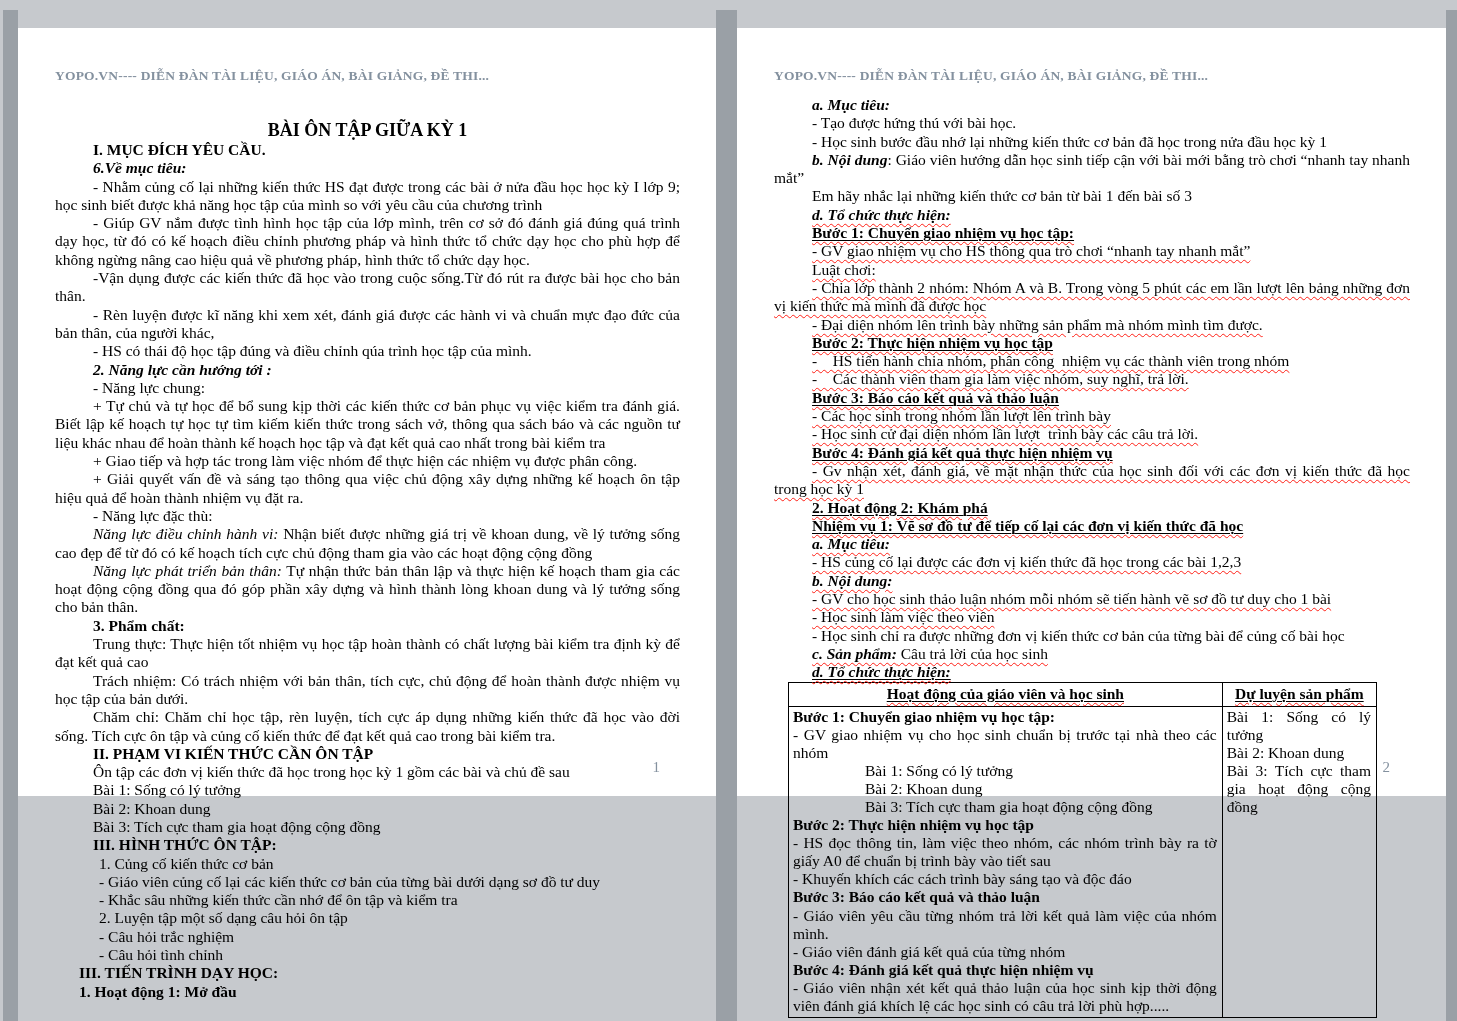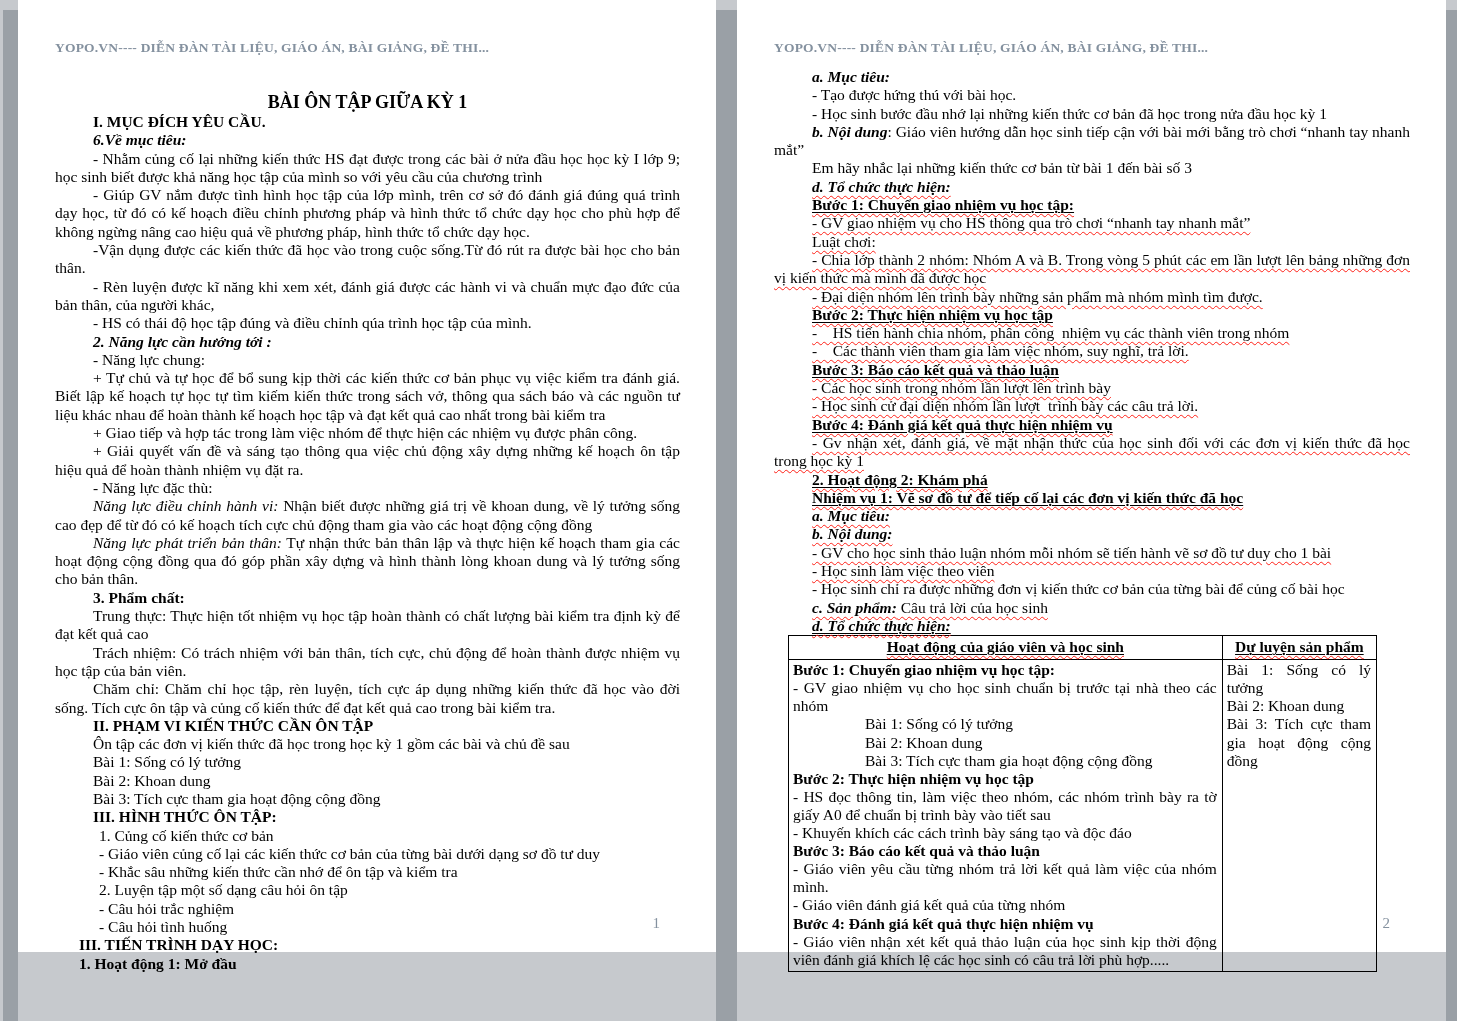--- a/index.html
+++ b/index.html
@@ -6,21 +6,21 @@
   body {
     width:1457px; height:1021px; position:relative; overflow:hidden;
     background:#c6c9cd;
     font-family:"Liberation Serif","DejaVu Serif",serif;
   }
   .strip { position:absolute; top:10px; bottom:0; background:#9aa0a6; }
   .strip-left  { left:3px;    width:15px; }
   .strip-mid   { left:716px;  width:21px; }
   .strip-right { left:1446px; width:11px; }
 
-  .page { position:absolute; top:0; height:952px; background:#ffffff; font-size:15.5px; color:#000; }
+  .page { position:absolute; top:28px; height:768px; background:#ffffff; font-size:15.5px; color:#000; }
   .page1 { left:18px;  width:698px; padding:40px 36px 0 37px; box-sizing:border-box; }
   .page2 { left:737px; width:709px; padding:40px 36px 0 37px; box-sizing:border-box; }
 
   .doc-header { font-size:13.5px; font-weight:bold; color:#84919f; letter-spacing:.2px; white-space:nowrap; }
   .doc-title  { text-align:center; font-weight:bold; font-size:18px; margin-top:36px; line-height:21px; }
 
   .body1 { }
   .body2 { margin-top:12px; }
 
   .para { margin:0; text-indent:38px; text-align:justify; line-height:18.3px; }
@@ -64,34 +64,34 @@
       <p class="para bi"><span>2. Năng lực cần hướng tới :</span></p>
       <p class="para"><span>- Năng lực chung:</span></p>
       <p class="para"><span>+ Tự chủ và tự học để bổ sung kịp thời các kiến thức cơ bản phục vụ việc kiểm tra đánh giá. Biết lập kế hoạch tự học tự tìm kiếm kiến thức trong sách vở, thông qua sách báo và các nguồn tư liệu khác nhau để hoàn thành kế hoạch học tập và đạt kết quả cao nhất trong bài kiểm tra</span></p>
       <p class="para"><span>+ Giao tiếp và hợp tác trong làm việc nhóm để thực hiện các nhiệm vụ được phân công.</span></p>
       <p class="para"><span>+ Giải quyết vấn đề và sáng tạo thông qua việc chủ động xây dựng những kế hoạch ôn tập hiệu quả để hoàn thành nhiệm vụ đặt ra.</span></p>
       <p class="para"><span>- Năng lực đặc thù:</span></p>
       <p class="para"><span class="lead-i">Năng lực điều chỉnh hành vi:</span><span> Nhận biết được những giá trị về khoan dung, về lý tưởng sống cao đẹp để từ đó có kế hoạch tích cực chủ động tham gia vào các hoạt động cộng đồng</span></p>
       <p class="para"><span class="lead-i">Năng lực phát triển bản thân:</span><span> Tự nhận thức bản thân lập và thực hiện kế hoạch tham gia các hoạt động cộng đồng qua đó góp phần xây dựng và hình thành lòng khoan dung và lý tưởng sống cho bản thân.</span></p>
       <p class="para b"><span>3. Phẩm chất:</span></p>
       <p class="para"><span>Trung thực: Thực hiện tốt nhiệm vụ học tập hoàn thành có chất lượng bài kiểm tra định kỳ để đạt kết quả cao</span></p>
-      <p class="para"><span>Trách nhiệm: Có trách nhiệm với bản thân, tích cực, chủ động để hoàn thành được nhiệm vụ học tập của bản viên.</span></p>
+      <p class="para"><span>Trách nhiệm: Có trách nhiệm với bản thân, tích cực, chủ động để hoàn thành được nhiệm vụ học tập của bản dưới.</span></p>
       <p class="para"><span>Chăm chỉ: Chăm chỉ học tập, rèn luyện, tích cực áp dụng những kiến thức đã học vào đời sống. Tích cực ôn tập và củng cố kiến thức để đạt kết quả cao trong bài kiểm tra.</span></p>
       <p class="para b"><span>II. PHẠM VI KIẾN THỨC CẦN ÔN TẬP</span></p>
       <p class="para"><span>Ôn tập các đơn vị kiến thức đã học trong học kỳ 1 gồm các bài và chủ đề sau</span></p>
       <p class="para"><span>Bài 1: Sống có lý tưởng</span></p>
       <p class="para"><span>Bài 2: Khoan dung</span></p>
       <p class="para"><span>Bài 3: Tích cực tham gia hoạt động cộng đồng</span></p>
       <p class="para b"><span>III. HÌNH THỨC ÔN TẬP:</span></p>
       <p class="para ind-lg"><span>1. Củng cố kiến thức cơ bản</span></p>
       <p class="para ind-lg"><span>- Giáo viên củng cố lại các kiến thức cơ bản của từng bài dưới dạng sơ đồ tư duy</span></p>
       <p class="para ind-lg"><span>- Khắc sâu những kiến thức cần nhớ để ôn tập và kiểm tra</span></p>
       <p class="para ind-lg"><span>2. Luyện tập một số dạng câu hỏi ôn tập</span></p>
       <p class="para ind-lg"><span>- Câu hỏi trắc nghiệm</span></p>
-      <p class="para ind-lg"><span>- Câu hỏi tình huống</span></p>
+      <p class="para ind-lg"><span>- Câu hỏi tình chỉnh</span></p>
       <p class="para b ind-sm"><span>III. TIẾN TRÌNH DẠY HỌC:</span></p>
       <p class="para b ind-sm"><span>1. Hoạt động 1: Mở đầu</span></p>
     </div>
   <div class="pagenum" style="color: rgb(132, 145, 159);">1</div>
 </div>
 
 <div class="page page2">
   <div class="doc-header" style="color: rgb(132, 145, 159);">YOPO.VN---- DIỄN ĐÀN TÀI LIỆU, GIÁO ÁN, BÀI GIẢNG, ĐỀ THI...</div>
   <div class="body2" id="p2-body">
       <p class="para bi"><span>a. Mục tiêu:</span></p>
@@ -109,20 +109,21 @@
       <p class="para"><span class="sq">-&nbsp;&nbsp;&nbsp;&nbsp;HS tiến hành chia nhóm, phân công&nbsp; nhiệm vụ các thành viên trong nhóm</span></p>
       <p class="para"><span class="sq">-&nbsp;&nbsp;&nbsp;&nbsp;Các thành viên tham gia làm việc nhóm, suy nghĩ, trả lời.</span></p>
       <p class="para b"><span class="u"><span class="sq">Bước 3: Báo cáo kết quả và thảo luận</span></span></p>
       <p class="para"><span class="sq">- Các học sinh trong nhóm lần lượt lên trình bày</span></p>
       <p class="para"><span class="sq">- Học sinh cử đại diện nhóm lần lượt&nbsp; trình bày các câu trả lời.</span></p>
       <p class="para b"><span class="u"><span class="sq">Bước 4: Đánh giá kết quả thực hiện nhiệm vụ</span></span></p>
       <p class="para"><span class="sq">- Gv nhận xét, đánh giá, về mặt nhận thức của học sinh đối với các đơn vị kiến thức đã học trong học kỳ 1</span></p>
       <p class="para b"><span class="u"><span class="sq">2. Hoạt động 2: Khám phá</span></span></p>
       <p class="para b"><span class="u"><span class="sq">Nhiệm vụ 1: Vẽ sơ đồ tư để tiếp cố lại các đơn vị kiến thức đã học</span></span></p>
       <p class="para bi"><span class="sq">a. Mục tiêu:</span></p>
+      <p class="para"><span class="sq">- HS củng cố lại được các đơn vị kiến thức đã học trong các bài 1,2,3</span></p>
       <p class="para bi"><span class="sq">b. Nội dung:</span></p>
       <p class="para"><span class="sq">- GV cho học sinh thảo luận nhóm mỗi nhóm sẽ tiến hành vẽ sơ đồ tư duy cho 1 bài</span></p>
       <p class="para"><span class="sq">- Học sinh làm việc theo viên</span></p>
       <p class="para"><span>- Học sinh chỉ ra được những đơn vị kiến thức cơ bản của từng bài để củng cố bài học</span></p>
       <p class="para"><span class="lead-bi sq">c. Sản phẩm:</span><span class="sq"> Câu trả lời của học sinh</span></p>
       <p class="para bi"><span class="u"><span class="sq">d. Tổ chức thực hiện:</span></span></p>
     </div>
   <table class="act-table">
     <thead>
       <tr>

